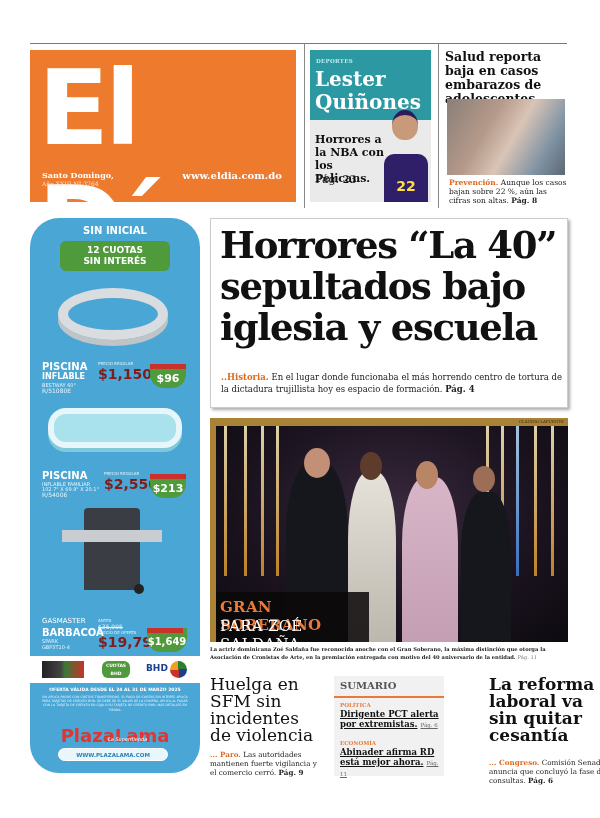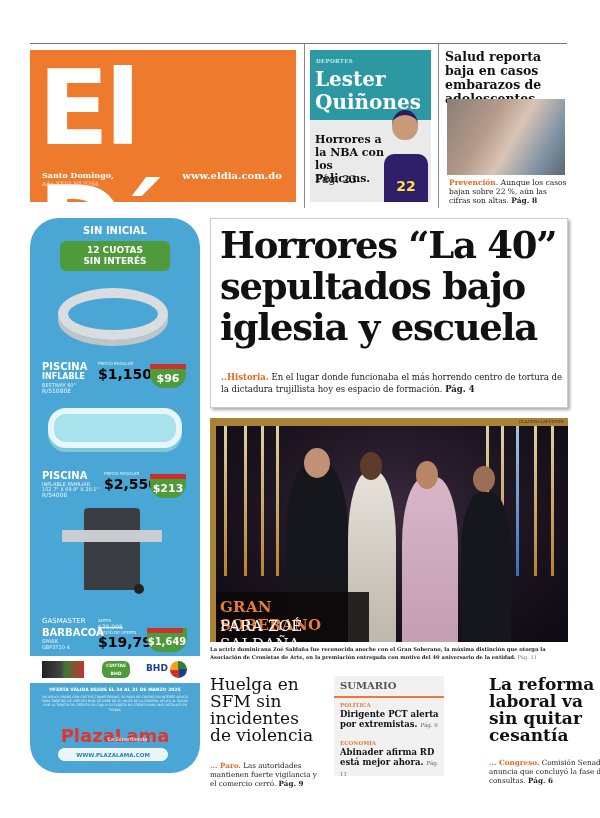--- a/index.html
+++ b/index.html
@@ -37,21 +37,21 @@
   .kicker { color: #e06a1f; font-weight: bold; }
 
   
   .ad { position: absolute; left: 30px; top: 218px; width: 170px; height: 555px; background: #4aa6d4; overflow: hidden; font-family: "DejaVu Sans", sans-serif; border-radius: 29px; }
   .ad-head { position: absolute; left: 0; top: 7px; width: 170px; text-align: center; color: #fff; font-weight: bold; font-size: 10px; }
   .ad-green { position: absolute; left: 30px; top: 23px; width: 110px; height: 30px; background: #4f9a3a; border-radius: 6px; color: #fff; font-weight: bold; font-size: 9px; line-height: 11px; text-align: center; padding-top: 4px; }
   .ring { position: absolute; left: 28px; top: 70px; width: 110px; height: 52px; border-radius: 50%; border: 10px solid #d9dde0; box-shadow: 0 6px 0 #bfc4c8; }
   .pool { position: absolute; left: 18px; top: 190px; width: 134px; height: 40px; border-radius: 18px; background: #a9e1ec; border: 6px solid #e6f6fa; box-shadow: 0 4px 0 #7fc9db; }
   .prod-name { position: absolute; left: 12px; color: #fff; font-weight: bold; font-size: 10px; line-height: 10px; }
   .prod-sub { position: absolute; left: 12px; color: #e8f4fb; font-size: 5px; line-height: 6px; }
-  .price { position: absolute; color: #000000; font-weight: bold; font-size: 14px; }
+  .price { position: absolute; color: #7f1d1d; font-weight: bold; font-size: 14px; }
   .price-lbl { position: absolute; color: #e8f4fb; font-size: 4px; }
   .quota { position: absolute; width: 36px; height: 24px; background: #4f9a3a; border-radius: 0 0 14px 14px; color: #fff; font-weight: bold; font-size: 11px; text-align: center; padding-top: 8px; }
   .quota::before { content: ""; position: absolute; left: 0; top: 0; width: 36px; height: 5px; background: #c8322b; }
   .grill { position: absolute; left: 32px; top: 290px; width: 100px; height: 88px; }
   .grill .lid { position: absolute; left: 22px; top: 0; width: 56px; height: 22px; background: #3a3e44; border-radius: 4px 4px 0 0; }
   .grill .shelf { position: absolute; left: 0; top: 22px; width: 100px; height: 12px; background: #c9cdd1; }
   .grill .cab { position: absolute; left: 22px; top: 34px; width: 56px; height: 48px; background: #3a3e44; }
   .grill .wheel { position: absolute; left: 72px; top: 76px; width: 10px; height: 10px; border-radius: 50%; background: #222; }
   .pay-strip { position: absolute; left: 0; top: 438px; width: 170px; height: 27px; background: #ffffff; }
   .card { position: absolute; left: 12px; top: 5px; width: 42px; height: 17px; background: linear-gradient(90deg,#222 0%,#444 45%,#3a7a35 55%,#c8322b 100%); }
@@ -88,21 +88,21 @@
   .s1 { left: 210px; width: 115px; }
   .s1 h3 { font-weight: normal; }
   .s3 { left: 452px; width: 118px; margin-left: 37px; }
   .s3 h3 { font-weight: bold; }
 
   .sumario { position: absolute; left: 334px; top: 676px; width: 110px; height: 100px; background: #f1f1f1; }
   .sum-head { position: absolute; left: 6px; top: 4px; font-weight: bold; font-size: 10px; color: #555; }
   .sum-rule { position: absolute; left: 0; top: 20px; width: 110px; height: 1.5px; background: #e87a3a; }
   .sum-sec { position: absolute; left: 6px; font-size: 5.5px; font-weight: bold; color: #e87a3a; }
   .sum-item { position: absolute; left: 6px; width: 104px; font-size: 8.5px; font-weight: bold; line-height: 10px; color: #111; }
-  .sum-item span { font-weight: normal; font-size: 5.5px; color: #666; }
+  .sum-item span { font-weight: normal; font-size: 5.5px; color: #666; text-decoration: underline; }
 </style>
 </head>
 <body>
 
 <div class="top-rule"></div>
 <div class="vrule" style="left:304px; top:43px; height:165px;"></div>
 <div class="vrule" style="left:438px; top:43px; height:165px;"></div>
 
 <div class="masthead">
   <div class="logo">El Día</div>
@@ -231,21 +231,21 @@
     </div>
   </div>
 </div>
 <div class="photo-caption">
   <span>La actriz dominicana Zoé Saldaña fue reconocida anoche con el Gran Soberano, la máxima distinción que otorga la Asociación de Cronistas de Arte, en la premiación entregada con motivo del 40 aniversario de la entidad.</span>
   <span style="font-weight:normal; color:#777;">Pág. 11</span>
 </div>
 
 <div class="story s1">
   <h3>Huelga en SFM sin incidentes de violencia</h3>
-  <p style="margin-top:17px;">
+  <p style="margin-top:6px;">
     <span class="kicker">... Paro.</span>
     <span>Las autoridades mantienen fuerte vigilancia y el comercio cerró.</span>
     <b>Pág. 9</b>
   </p>
 </div>
 
 <div class="sumario">
   <div class="sum-head">SUMARIO</div>
   <div class="sum-rule"></div>
   <div class="sum-sec" style="top:26px;">POLÍTICA</div>

